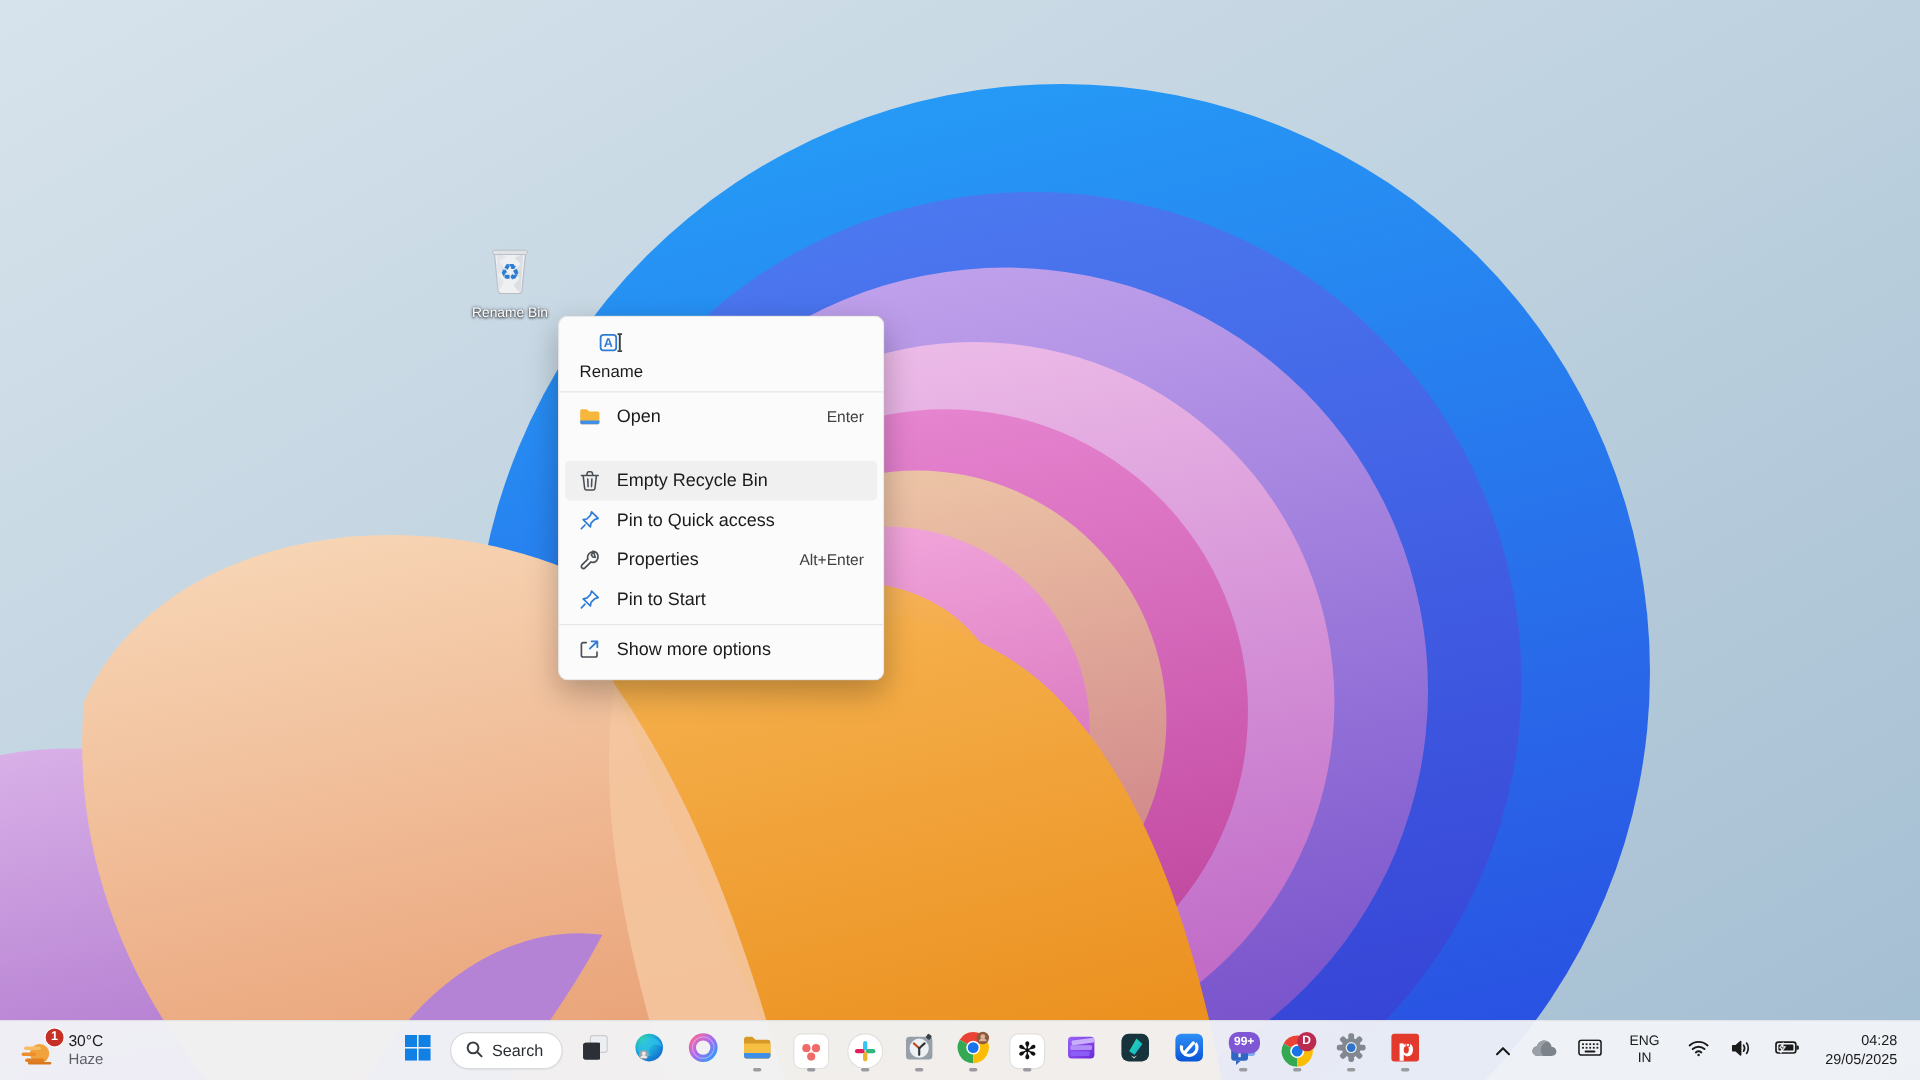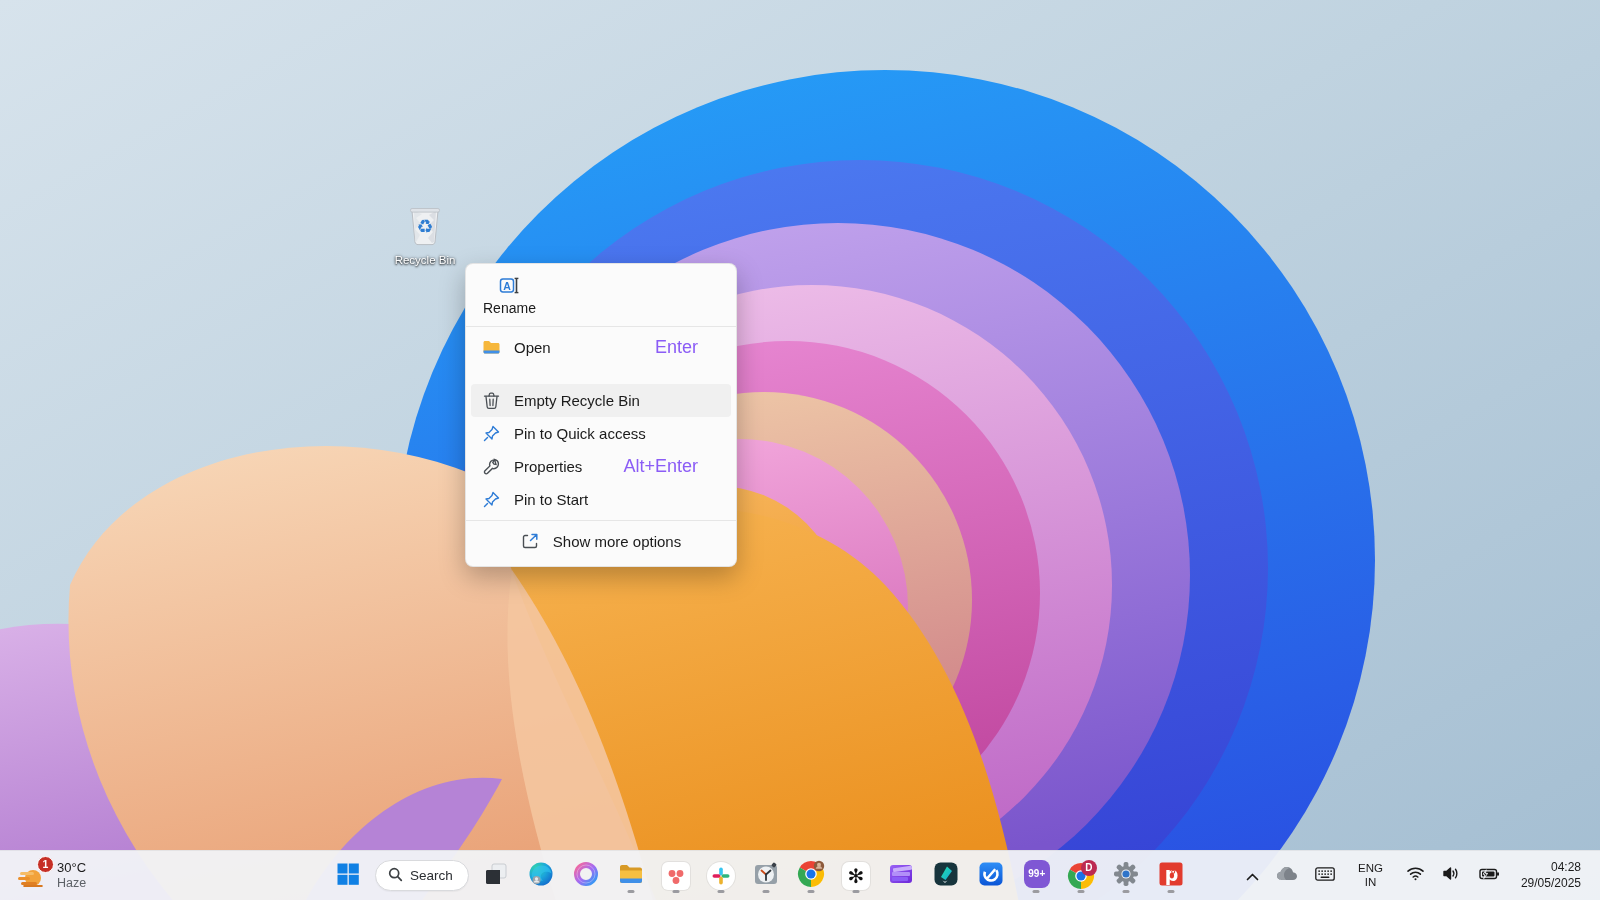--- a/index.html
+++ b/index.html
@@ -14,42 +14,42 @@
   .desktop-icon { position:absolute; left:388px; top:202px; width:74px; display:flex; flex-direction:column; align-items:center; cursor:default; }
   .desktop-icon .di-label { margin-top:2px; font-size:11.5px; color:#fff; text-align:center; text-shadow:0 1px 2px rgba(0,0,0,.85), 0 0 3px rgba(0,0,0,.6); line-height:1.15; }
 
   
   .context-menu { position:absolute; left:465px; top:263px; width:272px; background:#fbfbfb; border:1px solid rgba(0,0,0,.09); border-radius:8px; box-shadow:0 10px 26px rgba(0,0,0,.26); padding-bottom:6px; z-index:50; }
   .rename-section { height:62px; padding:8px 0 0 8px; }
   .rename-btn { display:inline-flex; flex-direction:column; align-items:center; padding:3px 9px; border-radius:4px; cursor:default; }
   .rename-label { margin-top:0; font-size:14px; color:#1b1b1b; }
   .menu-sep { height:1px; background:#e6e6e6; }
   .menu-list { padding:4px 5px; }
-  .menu-item { height:33px; display:flex; align-items:center; gap:13px; padding:0 11px; border-radius:4px; font-size:15px; color:#1b1b1b; cursor:default;justify-content:center; }
+  .menu-item { height:33px; display:flex; align-items:center; gap:13px; padding:0 11px; border-radius:4px; font-size:15px; color:#1b1b1b; cursor:default; }
   .menu-item:hover, .menu-item.highlight { background:#f0f0f0;margin-top:20px; }
   .menu-item .mi-icon { width:19px; height:19px; flex:0 0 19px; display:grid; place-items:center; }
-  .menu-item .mi-shortcut { margin-left:auto; margin-right:22px; font-size:18px; color:#8b5cf6; }
+  .menu-item .mi-shortcut { margin-left:auto; font-size:13px; color:#404040; }
   .menu-footer { padding:4px 5px 2px; }
 
   
   .taskbar { position:absolute; left:0; right:0; bottom:0; height:50px; background:rgba(241,243,247,.95); border-top:1px solid rgba(0,0,0,.05); z-index:40; }
   .tb-weather { position:absolute; left:8px; top:0; height:100%; display:flex; align-items:center; gap:9px; padding:0 8px; border-radius:6px; cursor:default; }
   .weather-art { position:relative; width:32px; height:32px; }
   .weather-badge { position:absolute; top:-4px; right:-6px; min-width:17px; height:17px; border-radius:50%; background:#c62f26; color:#fff; font-size:10.5px; font-weight:bold; display:grid; place-items:center; border:1px solid #fff; }
   .weather-text { display:flex; flex-direction:column; line-height:1.2; }
   .weather-temp { font-size:13px; color:#1b1b1b; }
   .weather-cond { font-size:12.5px; color:#5d6167; }
 
   .tb-center { position:absolute; left:330px; top:0; height:100%; display:flex; align-items:center; gap:9px; }
   .tb-btn { position:relative; width:36px; height:36px; border-radius:5px; display:grid; place-items:center; cursor:pointer; }
   .run-dash { position:absolute; bottom:1px; left:50%; transform:translateX(-50%); width:7px; height:3px; border-radius:2px; background:#9b9ba0; }
   .search-pill { height:31px; display:flex; align-items:center; gap:7px; padding:0 15px 0 12px; background:#fff; border:1px solid #d9dadd; border-radius:16px; cursor:pointer; box-shadow:0 1px 1px rgba(0,0,0,.04); }
   .search-pill span { font-size:13.5px; color:#2a2d31; }
   .tb-badge { position:absolute; z-index:2; color:#fff; display:grid; place-items:center; font-weight:bold; }
-  .badge-teams { top:-2px; left:2px; min-width:26px; height:28px; border-radius:8px; background:#7f57d4; font-size:10px; }
+  .badge-teams { top:-2px; left:2px; min-width:26px; height:18px; border-radius:8px; background:#7f57d4; font-size:10px; }
   .badge-chrome { top:-2px; right:-2px; width:16px; height:16px; border-radius:50%; background:#bc2a52; font-size:10px; }
 
   .tb-tray { position:absolute; right:10px; top:0; height:100%; display:flex; align-items:center; gap:7px; }
   .tray-btn { height:36px; display:grid; place-items:center; padding:0 5px; border-radius:5px; cursor:pointer; }
   .tray-lang { display:flex; flex-direction:column; align-items:center; line-height:1.2; font-size:11.5px; color:#1b1b1b; padding:0 6px; }
   .tray-clock { display:flex; flex-direction:column; align-items:flex-end; line-height:1.3; font-size:12px; color:#1b1b1b; padding:0 4px; }
 
   .icon-tile { border-radius:6px; display:grid; place-items:center; }
 </style>
 </head>
@@ -133,21 +133,21 @@
   <div class="desktop-icon">
     <span>
       <svg width="46" height="46" viewBox="0 0 46 46">
         <path d="M10 9 L36 9 L33 40 C32.8 41.6 31.5 42.6 30 42.6 L16 42.6 C14.5 42.6 13.2 41.6 13 40 Z" fill="#eef0f2" stroke="#b9bec4" stroke-width="1"></path>
         <path d="M12 9 L20 12 L14 16 L19 22 L13 27 L18 33 L14 40 L13 40 Z" fill="#dfe3e7" opacity="0.8"></path>
         <path d="M34 9 L27 13 L32 18 L26 24 L31 30 L26 36 L30 41 L32 40 Z" fill="#d6dade" opacity="0.8"></path>
         <rect x="8.5" y="6.5" width="29" height="3.6" rx="1.6" fill="#dfe3e8" stroke="#b9bec4" stroke-width="0.8"></rect>
         <text x="23" y="31" font-size="19" text-anchor="middle" fill="#2e7dd2" font-family="'DejaVu Sans',sans-serif">♻</text>
       </svg>
     </span>
-    <span class="di-label">Recycle Bin</span>
+    <span class="di-label">Rename Bin</span>
   </div>
 
   <div class="context-menu">
     <div class="rename-section">
       <div class="rename-btn">
         <span class="mi-icon">
           <svg width="21" height="21" viewBox="0 0 21 21">
             <rect x="1.5" y="4" width="13" height="13" rx="2.4" fill="none" stroke="#2e7cd6" stroke-width="1.5"></rect>
             <text x="8" y="14.5" font-size="10.5" font-weight="bold" text-anchor="middle" fill="#2e7cd6" font-family="'Liberation Sans',sans-serif">A</text>
             <line x1="17.5" y1="4" x2="17.5" y2="17" stroke="#3c4043" stroke-width="1.6"></line>

